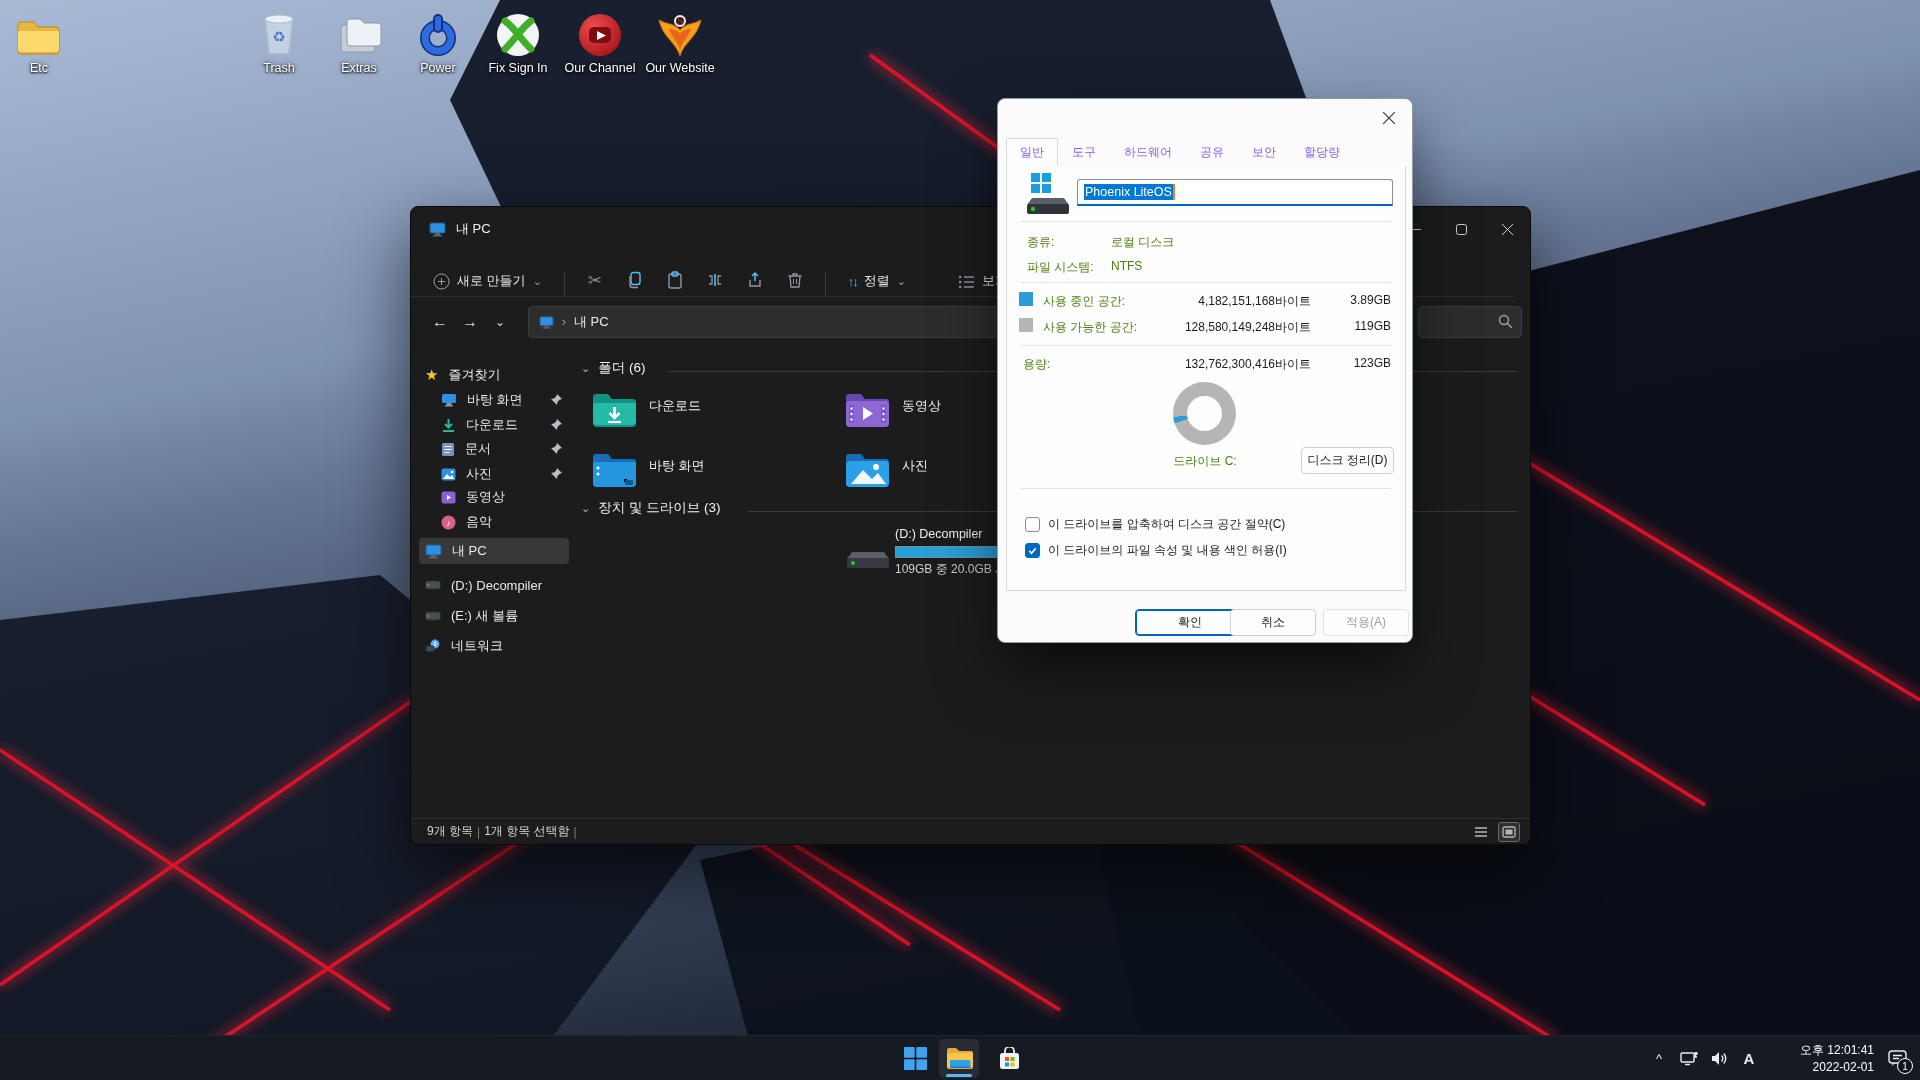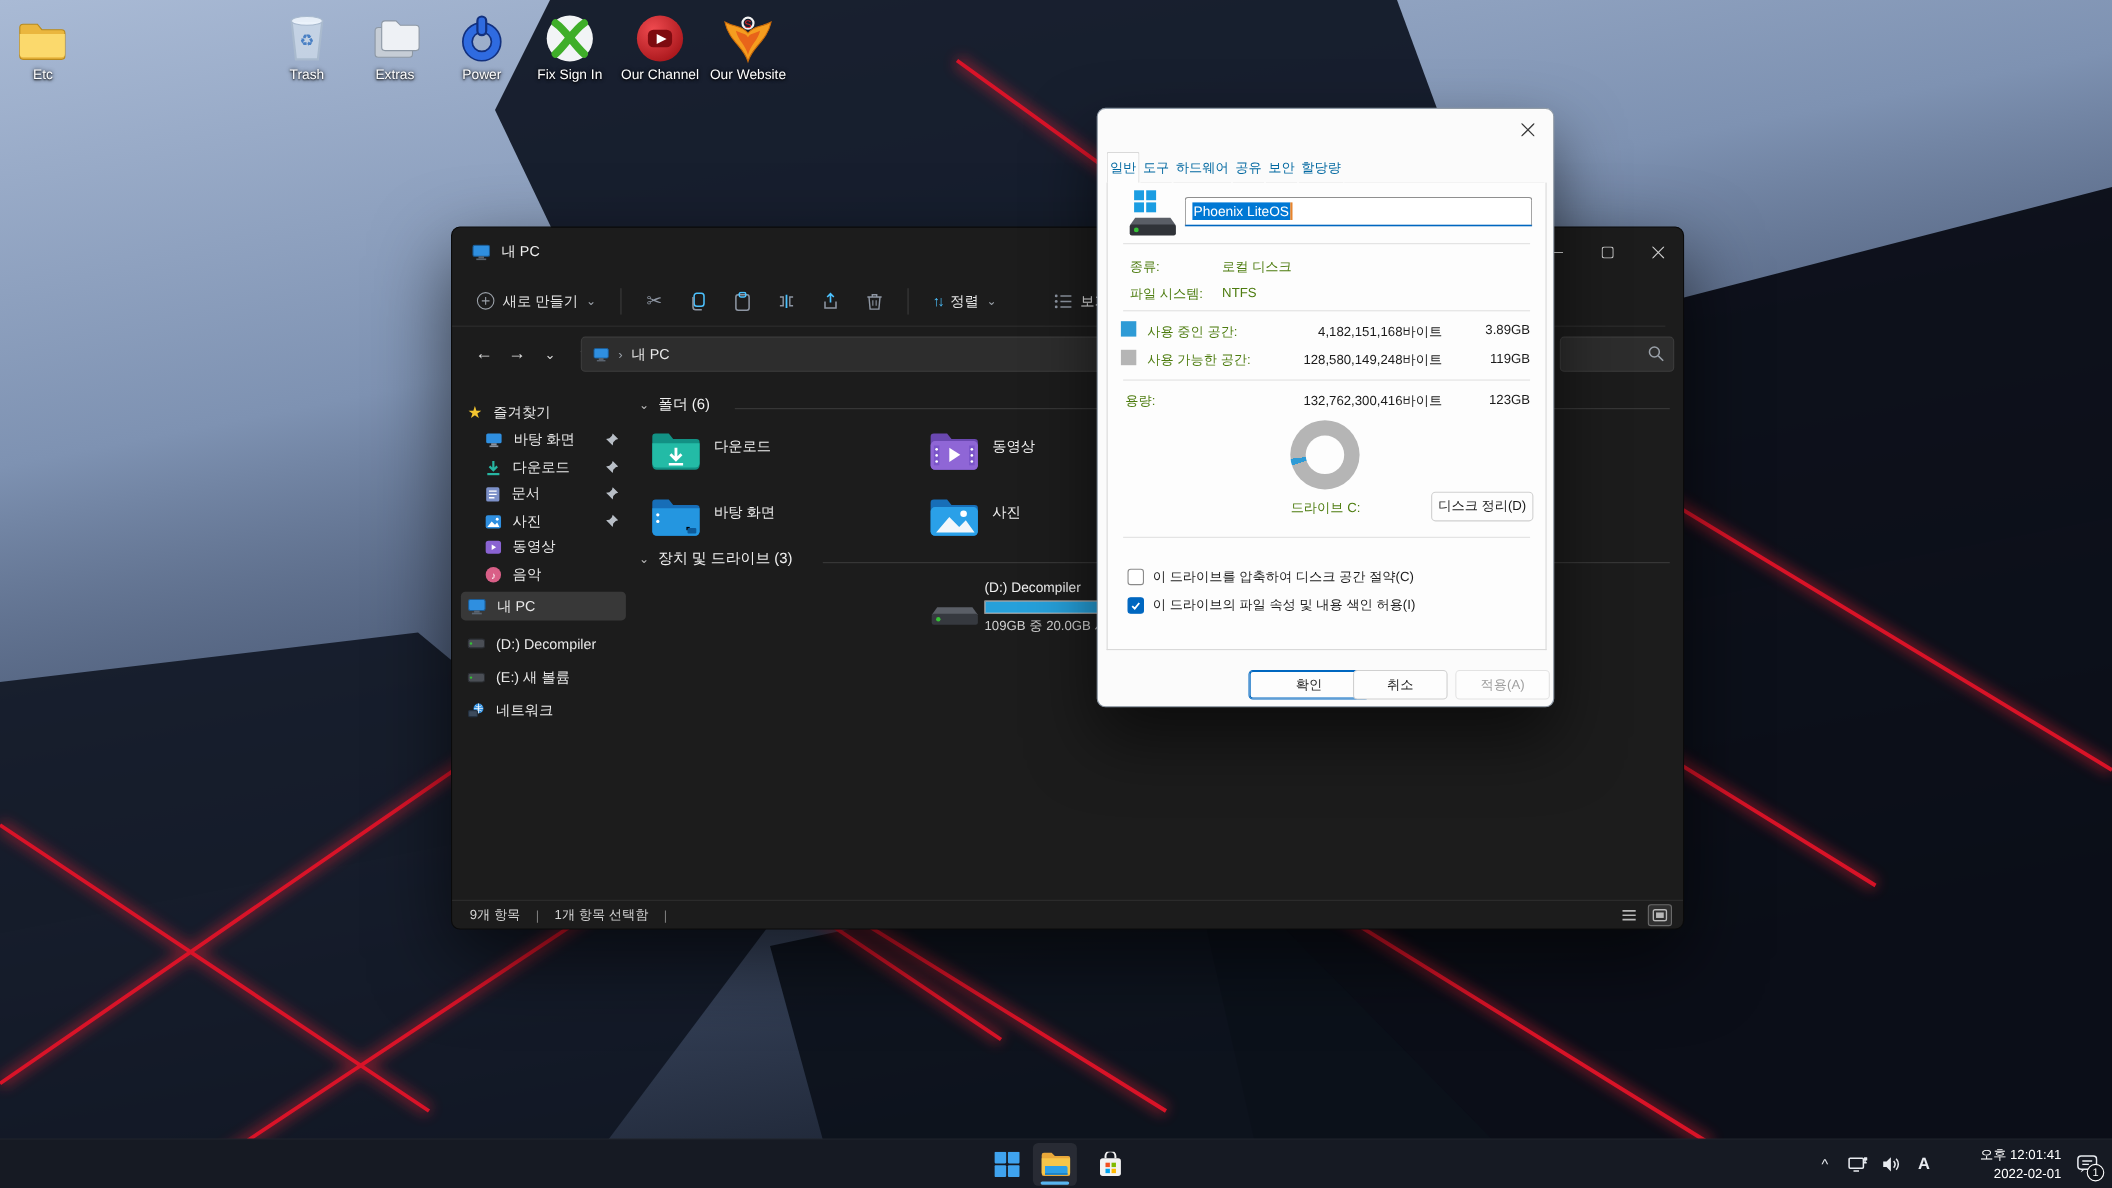--- a/index.html
+++ b/index.html
@@ -15,21 +15,21 @@
   .desk-icon{position:absolute;top:8px;width:92px;text-align:center;cursor:default}
   .desk-icon .ic{height:50px;display:flex;align-items:flex-end;justify-content:center;margin-bottom:3px}
   .desk-icon .lbl{color:#fff;font-size:12.5px;text-shadow:0 1px 2px #000,0 0 4px rgba(0,0,0,.8)}
 
   
   .win{position:absolute;left:410px;top:206px;width:1121px;height:639px;background:#1c1c1c;border:1px solid #0a0a0a;border-radius:8px;box-shadow:0 26px 70px rgba(0,0,0,.6);color:#e8e8e8;font-size:13px}
   .win-titlebar{position:absolute;left:0;top:0;right:0;height:44px;display:flex;align-items:center;padding-left:18px;gap:10px}
   .win-title{font-size:13px;color:#f0f0f0}
   .win-ctrls{position:absolute;right:0;top:0;height:44px;display:flex}
   .win-ctrl{width:46px;height:44px;display:flex;align-items:center;justify-content:center}
-  .cmdbar{position:absolute;left:0;top:44px;right:16px;height:46px;border-bottom:1px solid #2e2e2e;display:flex;align-items:center;padding:0 12px;gap:4px}
+  .cmdbar{position:absolute;left:0;top:44px;right:16px;height:46px;border-bottom:1px solid #2e2e2e;display:flex;align-items:flex-end;padding:0 12px;gap:4px}
   .cmd-btn{display:flex;align-items:center;gap:7px;padding:6px 10px;border-radius:5px;color:#e4e4e4}
   .cmd-ico{width:36px;height:32px;display:flex;align-items:center;justify-content:center;border-radius:5px}
   .vdiv{width:1px;height:24px;background:#3a3a3a;margin:0 8px}
   .addrbar{position:absolute;left:0;top:90px;right:0;height:50px;display:flex;align-items:center;padding-left:14px}
   .nav-btn{width:30px;height:30px;display:flex;align-items:center;justify-content:center;color:#dcdcdc;font-size:16px}
   .addr-box{position:absolute;left:117px;top:9px;width:879px;height:32px;background:#2d2d2d;border:1px solid #3c3c3c;border-radius:4px;display:flex;align-items:center;padding:0 10px;gap:8px}
   .search-box{position:absolute;left:1007px;top:9px;width:104px;height:32px;background:#2d2d2d;border:1px solid #3c3c3c;border-radius:4px}
   .search-box .mag{position:absolute;right:8px;top:7px}
   .sidebar{position:absolute;left:0;top:140px;width:162px;bottom:26px}
   .side-row{position:absolute;height:26px;display:flex;align-items:center;gap:10px;font-size:13px;color:#e8e8e8;width:150px;left:8px;border-radius:4px;padding-left:6px}
@@ -39,32 +39,32 @@
   .sec-head{position:absolute;display:flex;align-items:center;gap:8px;color:#f0f0f0;font-size:13.5px}
   .sec-line{position:absolute;height:1px;background:#3a3a3a}
   .tile{position:absolute;width:253px;height:56px;border-radius:4px;display:flex;align-items:flex-start;padding:8px;gap:12px}
   .tile .tlbl{font-size:13px;color:#f0f0f0;margin-top:6px}
   .dtile{position:absolute;width:253px;height:54px;border-radius:4px;padding:6px 8px}
   .dtile.sel{background:#373737}
   .dtile .dname{position:absolute;left:58px;top:6px;font-size:12.5px;color:#f0f0f0;white-space:nowrap}
   .dtile .bar{position:absolute;left:58px;top:25px;width:152px;height:12px;background:#e3e3e3;border:1px solid #8a8a8a}
   .dtile .bar .fill{height:100%;width:var(--w);background:#26a0da}
   .dtile .dinfo{position:absolute;left:58px;top:40px;font-size:12px;color:#cfcfcf;white-space:nowrap}
-  .statusbar{position:absolute;left:0;bottom:0;right:0;height:26px;border-top:1px solid #2e2e2e;display:flex;align-items:center;padding:0 16px;font-size:12px;color:#d4d4d4;gap:14px}
+  .statusbar{position:absolute;left:0;bottom:0;right:0;height:26px;border-top:1px solid #2e2e2e;display:flex;align-items:center;padding:0 16px;font-size:12px;color:#d4d4d4;gap:4px}
   .sb-icons{position:absolute;right:10px;top:3px;display:flex;gap:6px}
   .sb-ic{width:22px;height:20px;display:flex;align-items:center;justify-content:center;border-radius:3px}
   .sb-ic.on{border:1px solid #6a6a6a;background:#303030}
 
   
   .dlg{position:absolute;left:997px;top:98px;width:416px;height:545px;background:#fbfbfb;border:1px solid #8f9aa6;border-radius:8px;box-shadow:0 28px 60px rgba(0,0,0,.55);color:#1b1b1b;font-size:12px}
   .dlg-titlebar{position:absolute;left:0;top:0;right:0;height:38px;display:flex;align-items:center;padding-left:14px;gap:9px}
   .dlg-title{font-size:12.5px;color:#191919}
   .dlg-close{position:absolute;right:0;top:0;width:46px;height:38px;display:flex;align-items:center;justify-content:center;border-top-right-radius:8px}
   .tabs{position:absolute;left:8px;top:40px;right:8px;height:28px;display:flex;align-items:flex-end}
-  .tab{padding:5px 2px;font-size:12px;color:#0369a1;border:1px solid transparent;border-bottom:1px solid #d9d9d9;background:transparent}
+  .tab{padding:5px 13px;font-size:12px;color:#8b5cf6;border:1px solid transparent;border-bottom:1px solid #d9d9d9;background:transparent}
   .tab.active{background:#fdfdfd;border:1px solid #d9d9d9;border-bottom:1px solid #fdfdfd;border-radius:2px 2px 0 0}
   .tab-fill{flex:1;border-bottom:1px solid #d9d9d9;height:100%}
   .page{position:absolute;left:8px;top:67px;width:400px;height:425px;background:#fdfdfd;border:1px solid #d9d9d9;border-top:none}
   .hr{position:absolute;left:14px;right:14px;height:1px;background:#e2e2e2}
   .frow-lbl{position:absolute;font-size:12px;color:#4d7c0f}
   .name-input{position:absolute;left:70px;top:13px;width:316px;height:27px;background:#fff;border:1px solid #8f8f8f;border-bottom:2px solid #0067c0;border-radius:3px 3px 0 0;display:flex;align-items:center;padding:0 6px;font-size:12.5px}
   .name-input .sel{background:#0078d4;color:#fff;padding:1px 1px}
   .name-input .caret{width:2px;height:16px;background:#e8842c;margin-left:0px}
   .sq{position:absolute;width:14px;height:14px;left:12px}
   .bytes{position:absolute;width:160px;text-align:right;font-size:12px}

